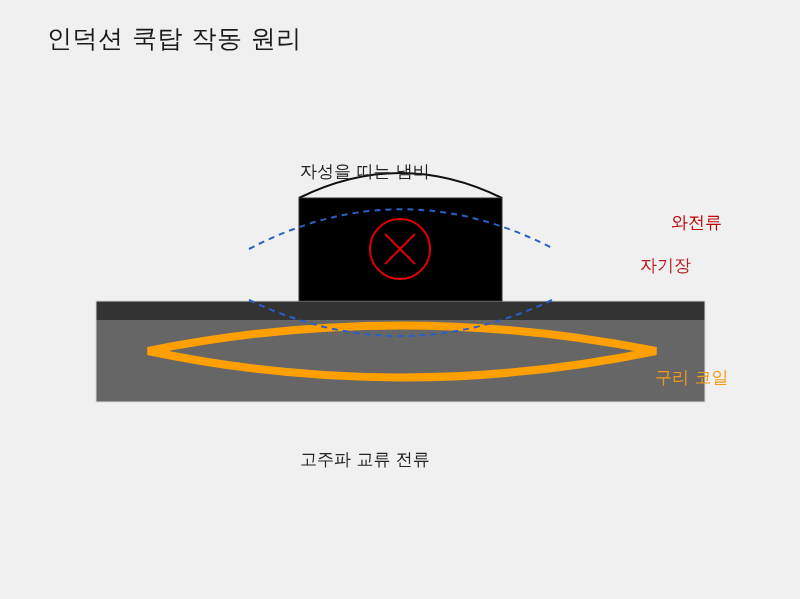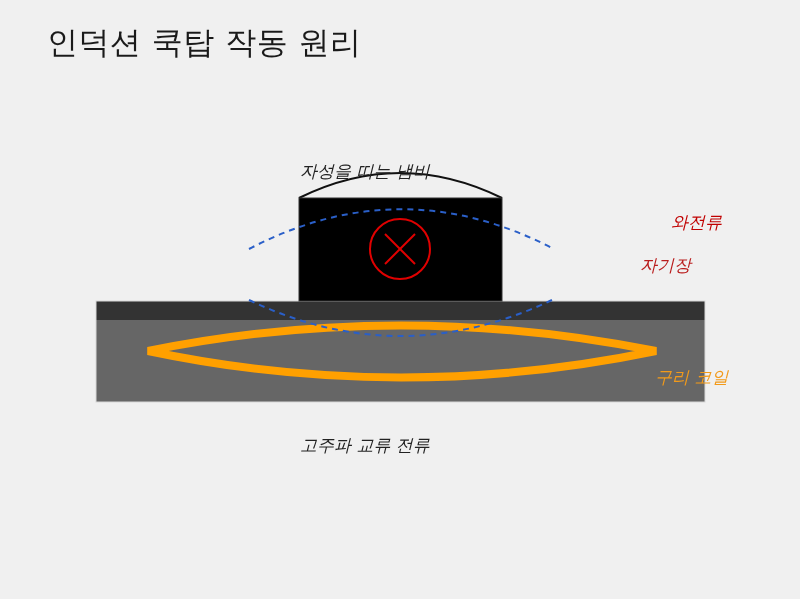--- a/index.html
+++ b/index.html
@@ -5,29 +5,29 @@
     html, body { margin: 0; padding: 0; }
     body {
       width: 800px; height: 599px;
       background: #f0f0f0;
       position: relative;
       overflow: hidden;
       font-family: "DejaVu Sans", "Liberation Sans", sans-serif;
     }
     .title {
       position: absolute; left: 47px; top: 22px;
-      font-size: 31px; color: #1a1a1a;
+      font-size: 25px; color: #1a1a1a;
       letter-spacing: 0.5px;
     }
-    .label { position: absolute; font-size: 17px; white-space: nowrap; font-style: italic; }
+    .label { position: absolute; font-size: 17px; white-space: nowrap; }
     .pot-label { left: 300px; top: 160px; color: #222; }
     .eddy-label { left: 655px; top: 211px; color: #c00000; margin-left: 16px; }
     .field-label { left: 640px; top: 254px; color: #b91c1c; }
     .coil-label { left: 655px; top: 366px; color: #f29a1a; text-align: center; }
-    .ac-label { left: 300px; top: 434px; color: #222; text-align: right; }
+    .ac-label { left: 300px; top: 448px; color: #222; text-align: right; }
     svg.diagram { position: absolute; left: 0; top: 0; }
   </style>
 </head>
 <body>
 
 <div class="title">인덕션 쿡탑 작동 원리</div>
 
 <svg class="diagram" width="800" height="599" viewBox="0 0 800 599">
 
   <rect x="96" y="301" width="609" height="20" fill="#333333"></rect>

